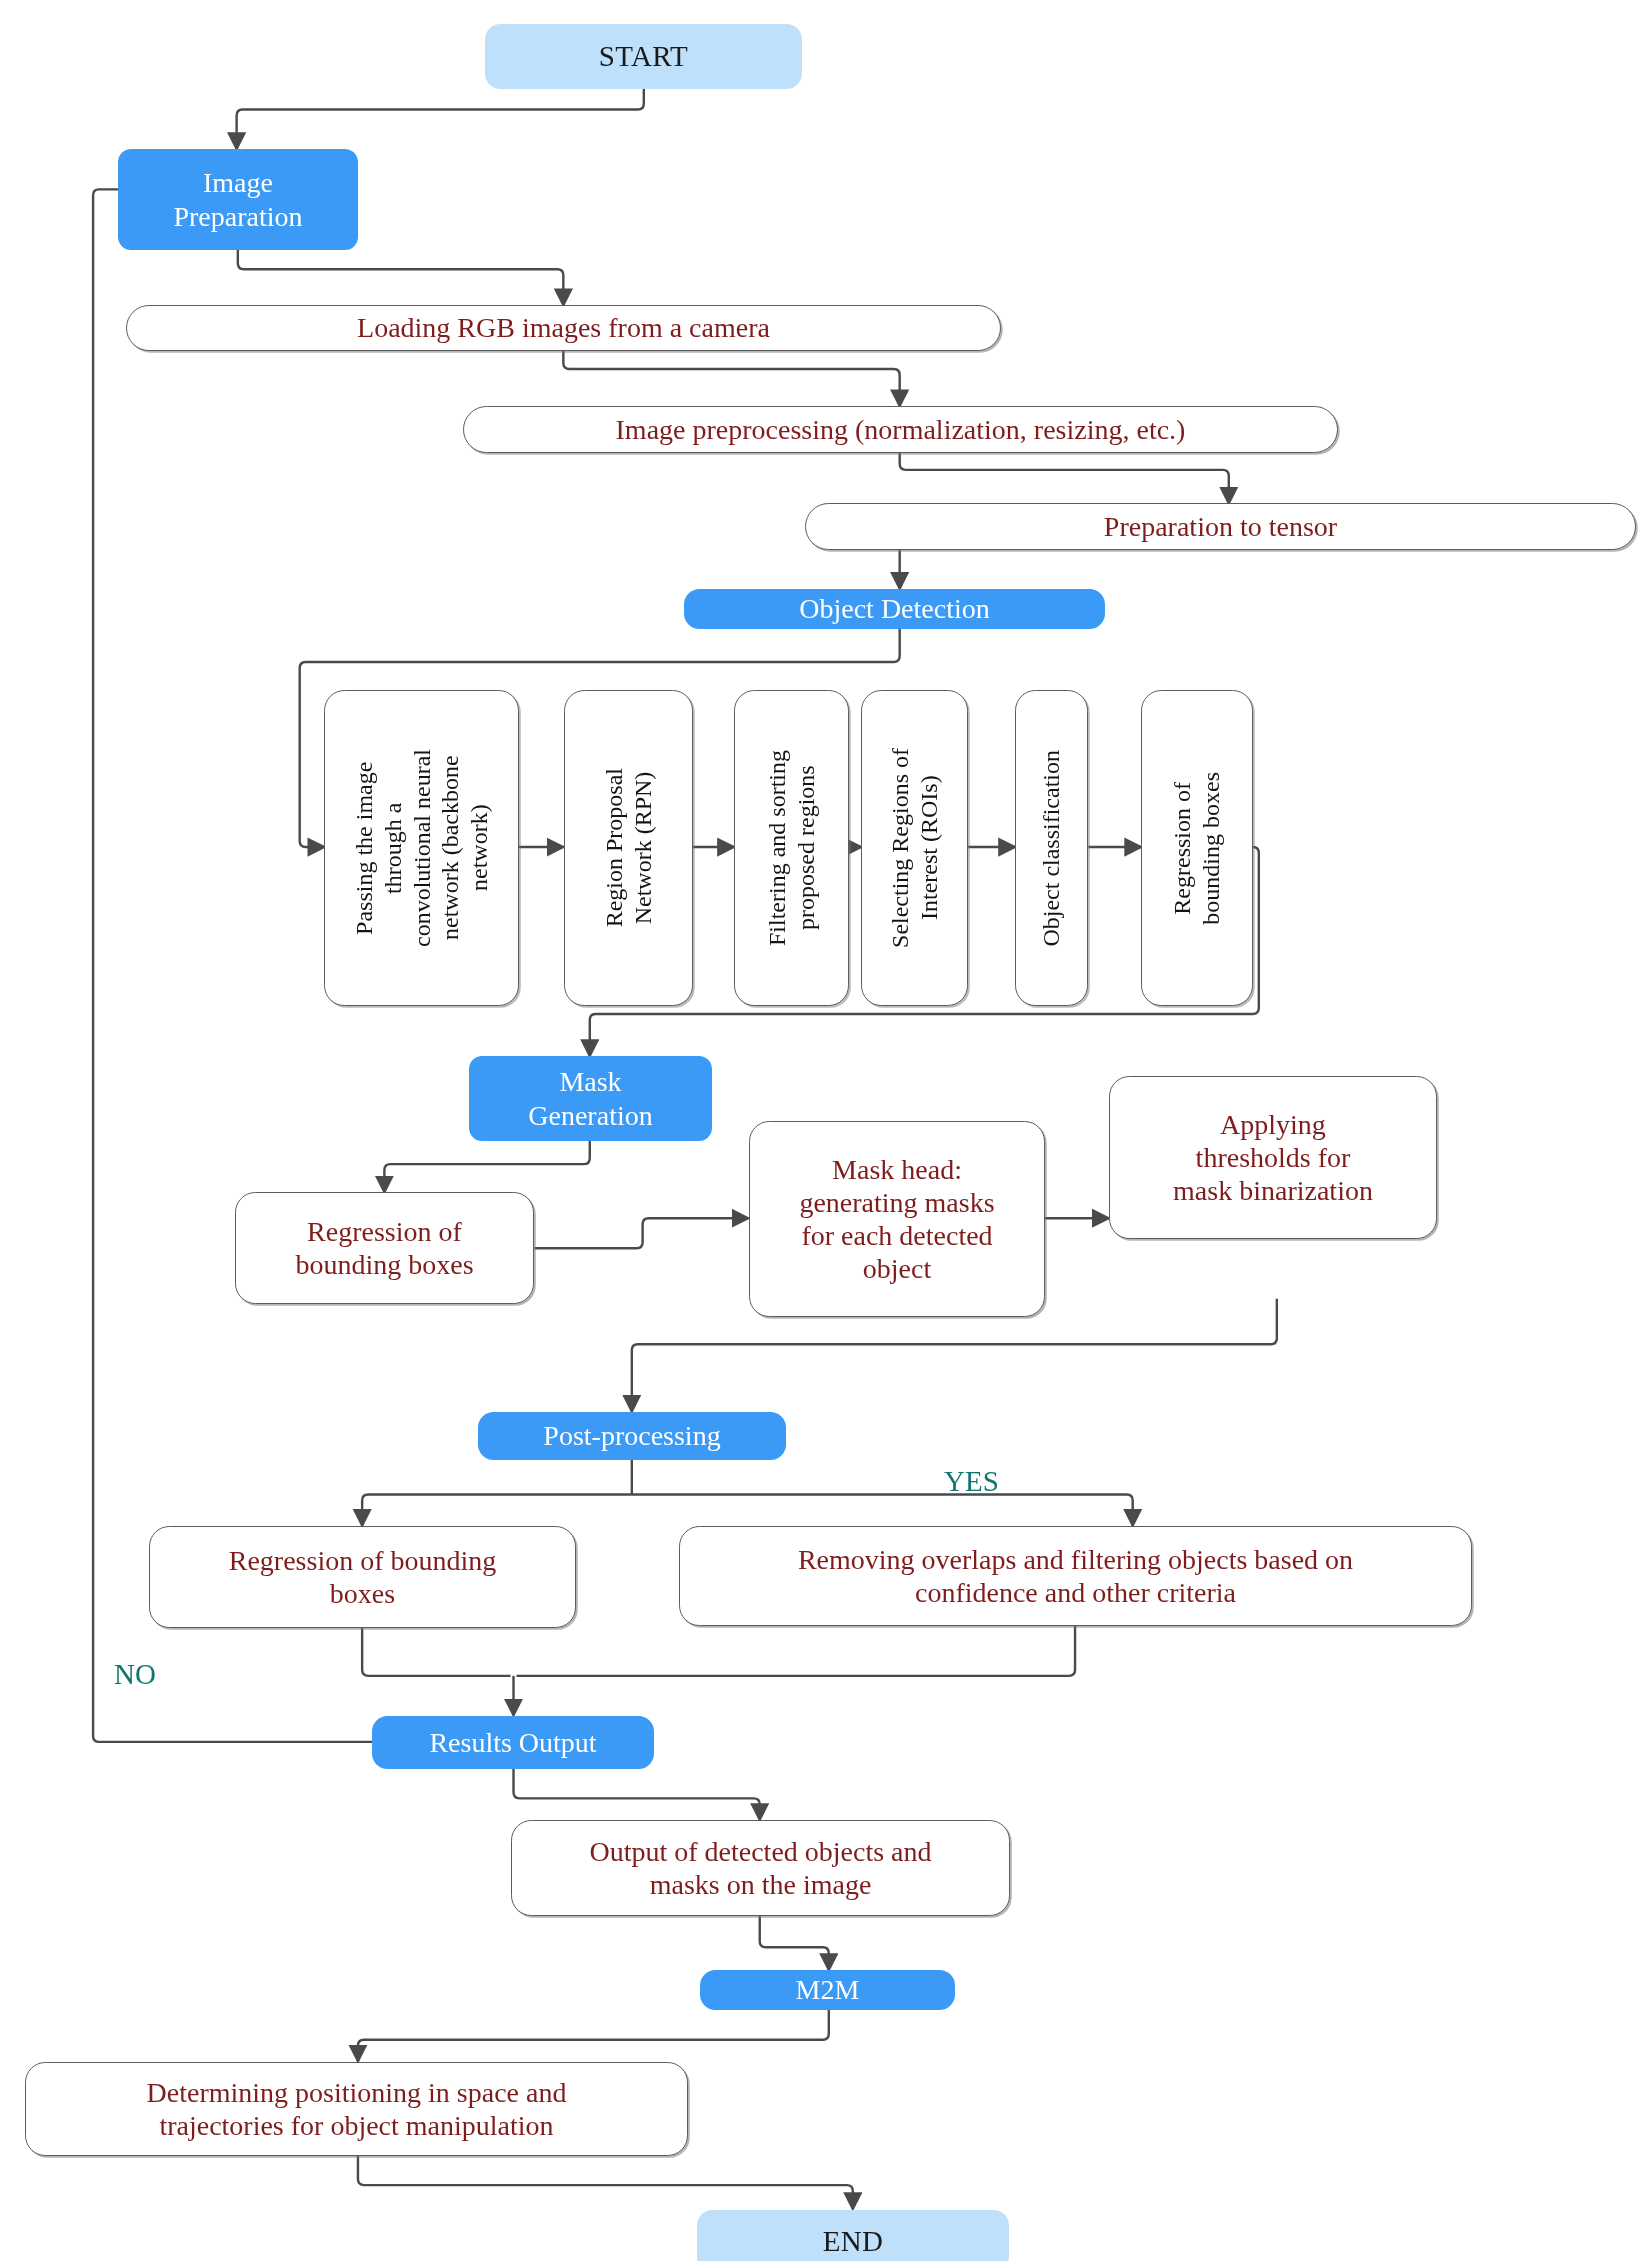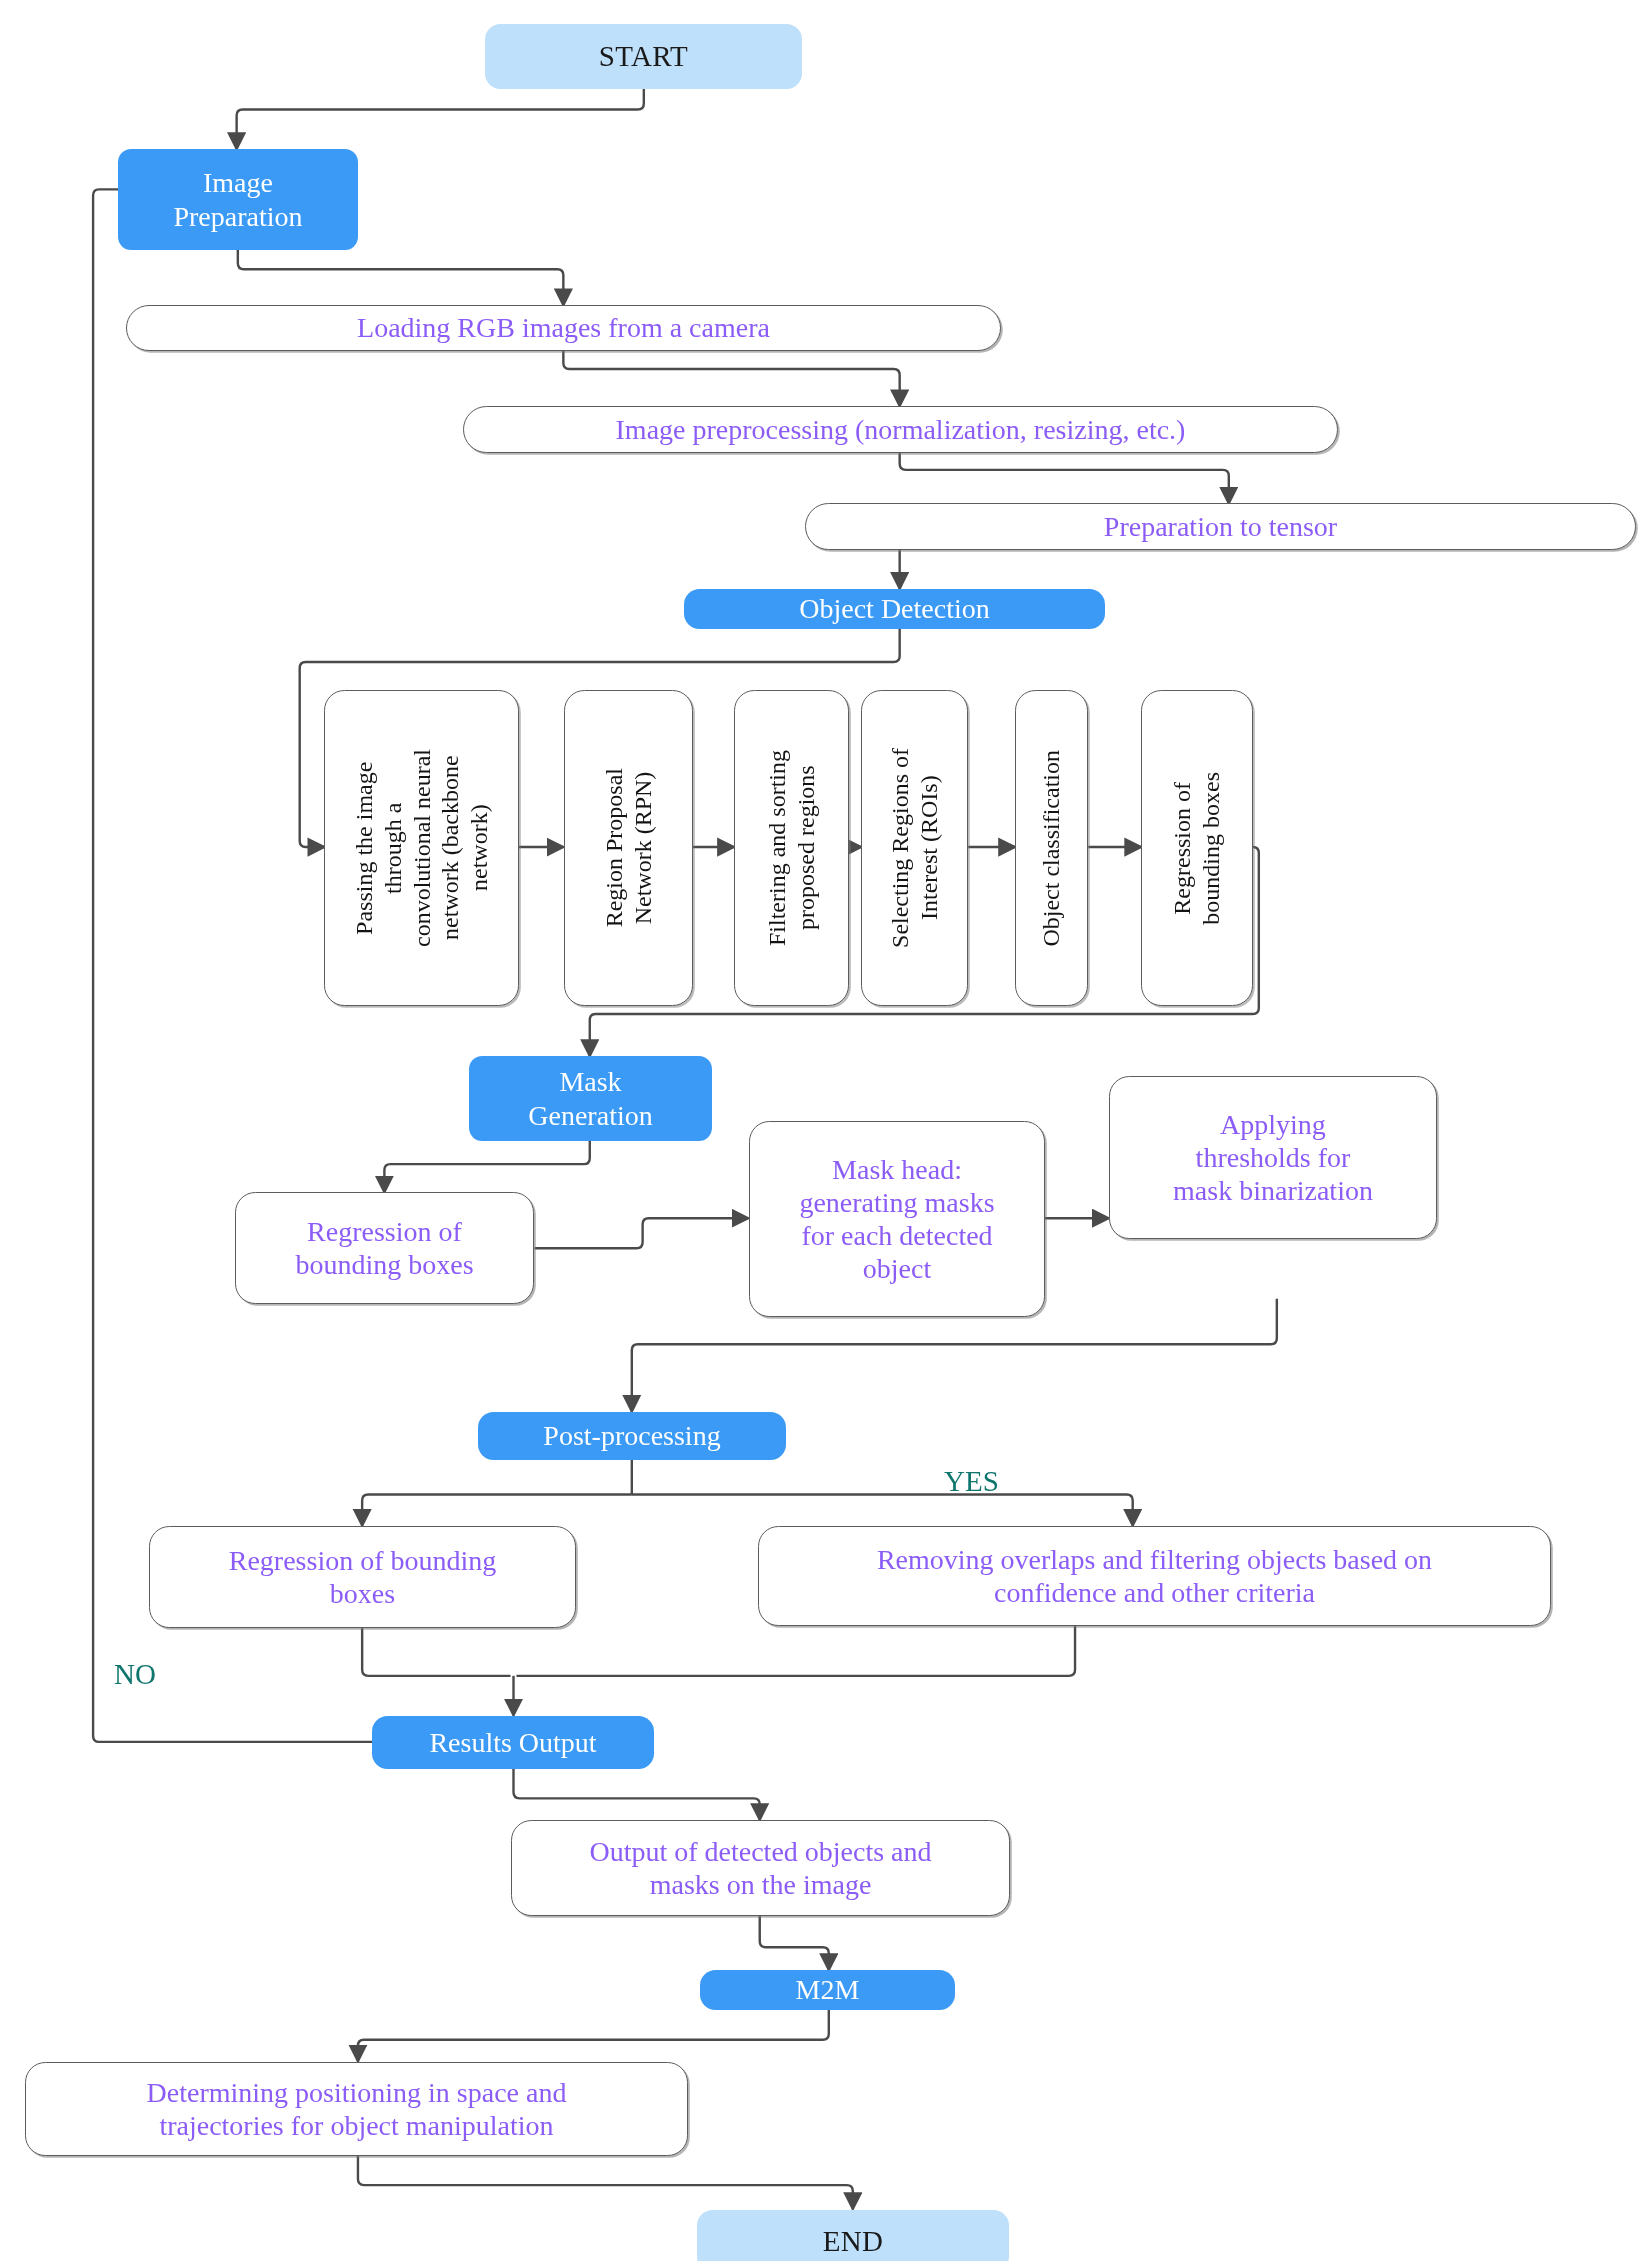--- a/index.html
+++ b/index.html
@@ -50,21 +50,21 @@
   .stage {
     background: #3b9af5;
     color: #ffffff;
     border-radius: 15.6px;
     font-size: 28px;
   }
   .stage.sq { border-radius: 13.2px; }
   
   .proc {
     background: #ffffff;
-    color: #8b5cf6;
+    color: #7f1d1d;
     border: 1.5px solid #5c5c5c;
     border-radius: 20.4px;
     font-size: 28px;
     box-shadow: 1.8px 1.8px 0 0 rgba(120,120,120,0.55);
   }
   .proc.pill { border-radius: 36px; }
   
   .vproc {
     background: #ffffff;
     color: #141414;
@@ -239,21 +239,21 @@
 
   <span class="blabel" style="left:944px; top:1465px;">YES</span>
 
   <span class="blabel" style="left:114px; top:1658px;">NO</span>
 
   <div class="node proc" style="left:149px; top:1526px; width:427px; height:102px;">
     <span class="txt">Regression of bounding
 boxes</span>
   </div>
 
-  <div class="node proc" style="left:758px; top:1526px; width:793px; height:100px;">
+  <div class="node proc" style="left:679px; top:1526px; width:793px; height:100px;">
     <span class="txt">Removing overlaps and filtering objects based on
 confidence and other criteria</span>
   </div>
 
   <div class="node stage" style="left:372px; top:1716px; width:282px; height:53px;">
     <span class="txt">Results Output</span>
   </div>
 
   <div class="node proc" style="left:511px; top:1820px; width:499px; height:96px;">
     <span class="txt">Output of detected objects and

